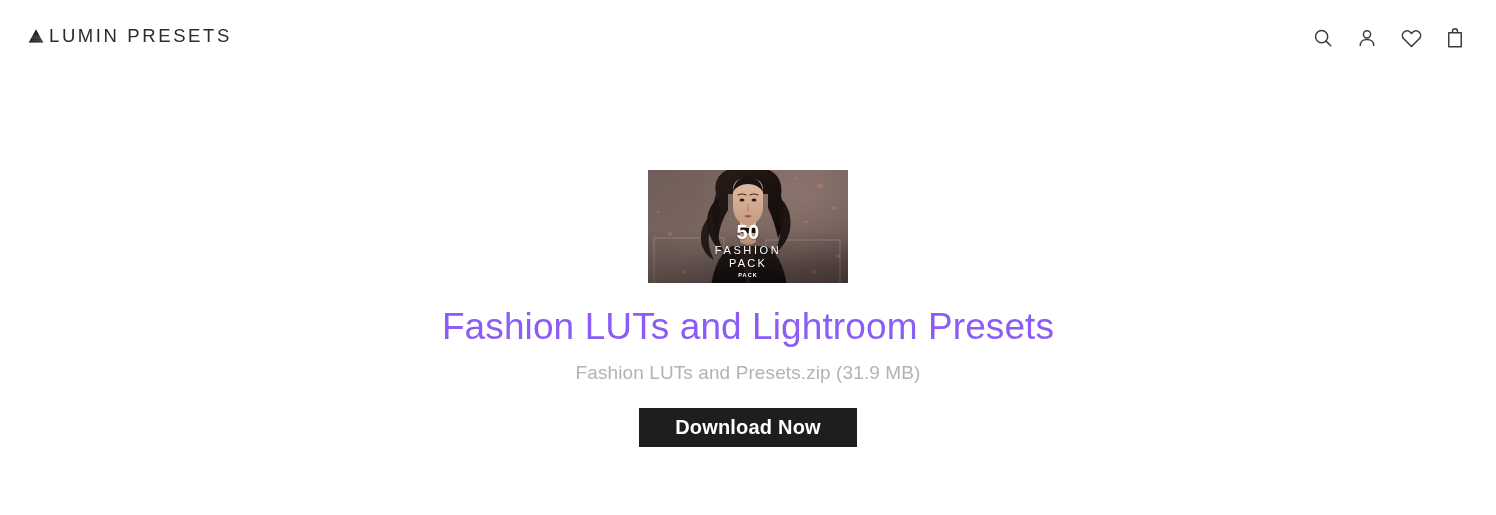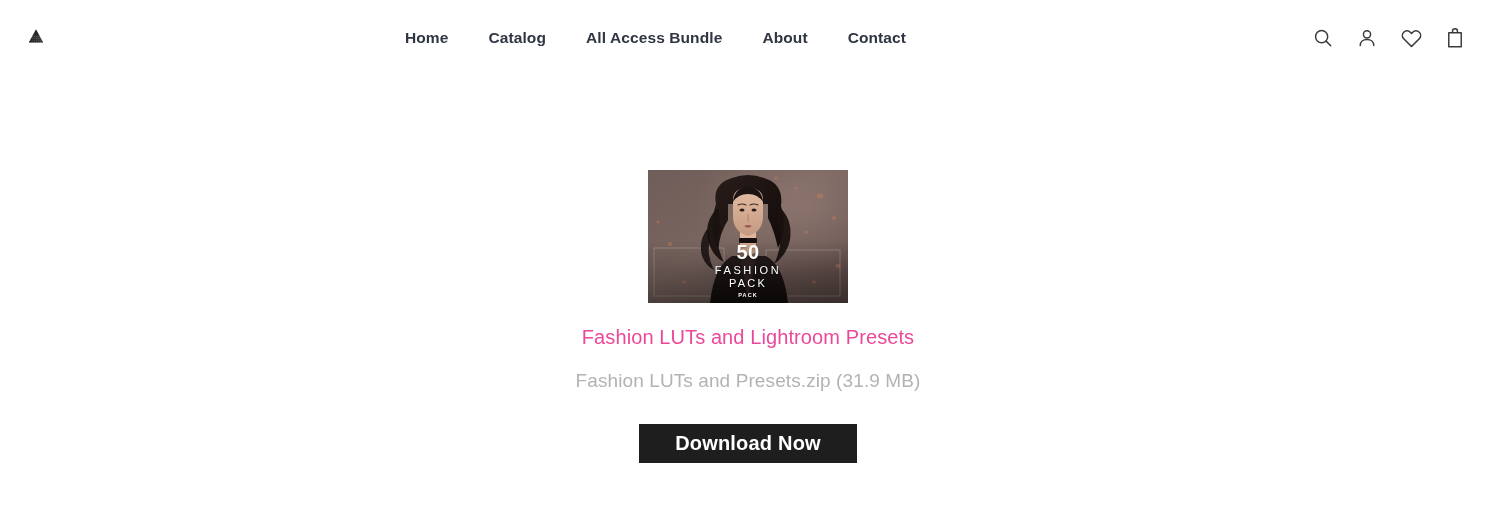--- a/index.html
+++ b/index.html
@@ -100,21 +100,21 @@
     padding-top: 94px;
     display: flex;
     flex-direction: column;
     align-items: center;
   }
 
   
   .product-thumb {
     position: relative;
     width: 200px;
-    height: 133px;
+    height: 113px;
     overflow: hidden;
     flex: none;
     background: #5e4c49;
   }
   .thumb-canvas {
     position: absolute;
     inset: 0;
     width: 100%;
     height: 100%;
     display: block;
@@ -155,29 +155,29 @@
     font-size: 5.5px;
     font-weight: 700;
     letter-spacing: 1.1px;
     margin-top: 2px;
   }
 
   
   .product-title {
     margin: 0;
     padding-top: 22px;
-    font-size: 20px;
+    font-size: 37px;
     font-weight: 400;
-    color: #ec4899;
+    color: #8b5cf6;
     letter-spacing: 0.1px;
     text-align: center;
     line-height: 1.2;
   }
   .file-meta {
-    margin: 8px;
+    margin: 0;
     padding-top: 13px;
     font-size: 19px;
     font-weight: 400;
     color: #b3b3b3;
     letter-spacing: 0.1px;
     line-height: 1.2;
   }
 
   .download-button {
     margin-top: 23px;
@@ -213,29 +213,23 @@
           <pattern id="triTex" width="2" height="2" patternUnits="userSpaceOnUse">
             <rect width="2" height="2" fill="#2c2c2c"></rect>
             <rect width="1" height="1" fill="#6a6a6a"></rect>
           </pattern>
         </defs>
         <polygon points="10,3.5 17.2,16.5 2.8,16.5" fill="url(#triGrad)"></polygon>
         <polygon points="10,3.5 17.2,16.5 2.8,16.5" fill="url(#triTex)" opacity="0.45"></polygon>
         <polygon points="10,3.5 13.2,9.5 6.8,9.5" fill="#0d0d0d" opacity="0.5"></polygon>
       </svg>
     </span>
+    <span class="brand-text">LUMIN PRESETS</span>
   </a>
 
-  <nav class="main-nav">
-    <a class="nav-link" href="#">Home</a>
-    <a class="nav-link" href="#">Catalog</a>
-    <a class="nav-link" href="#">All Access Bundle</a>
-    <a class="nav-link" href="#">About</a>
-    <a class="nav-link" href="#">Contact</a>
-  </nav>
 
   <div class="header-actions">
 
     <button class="icon-btn" aria-label="Search">
       <span>
         <svg width="22" height="22" viewBox="0 0 24 24" fill="none" stroke="currentColor" stroke-width="1.6" stroke-linecap="round">
           <circle cx="10.5" cy="10.5" r="6.6"></circle>
           <line x1="15.4" y1="15.4" x2="20.4" y2="20.4"></line>
         </svg>
       </span>

